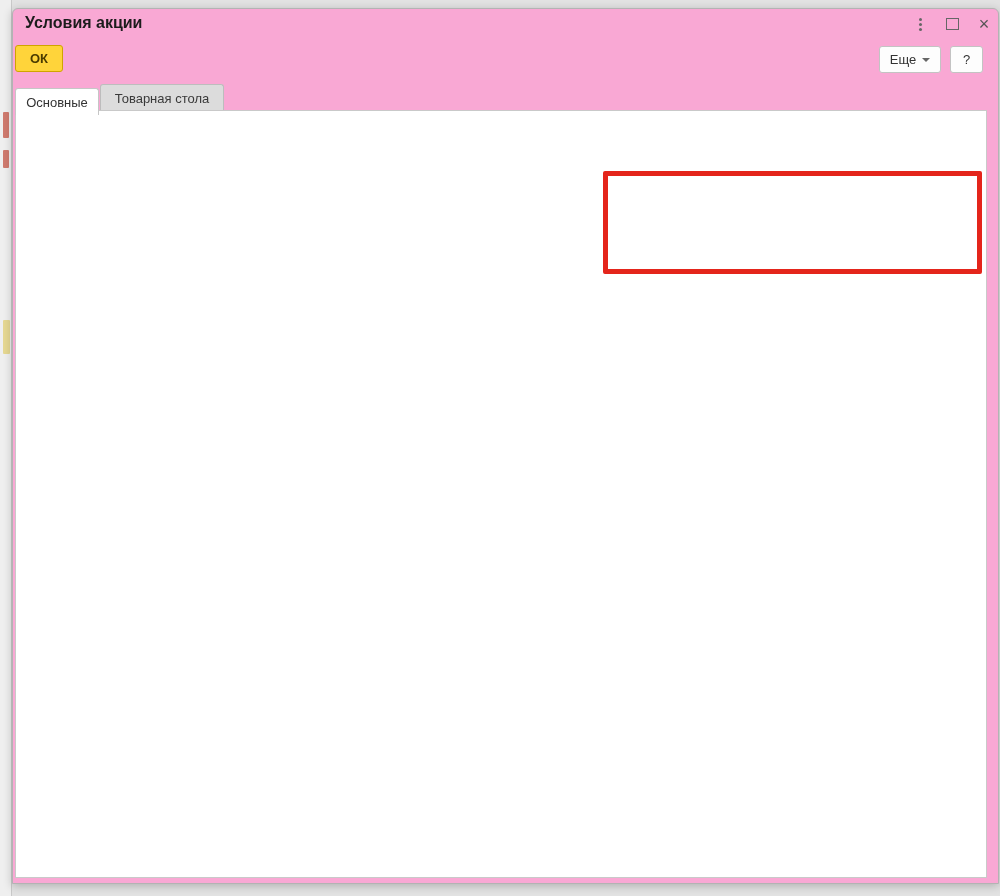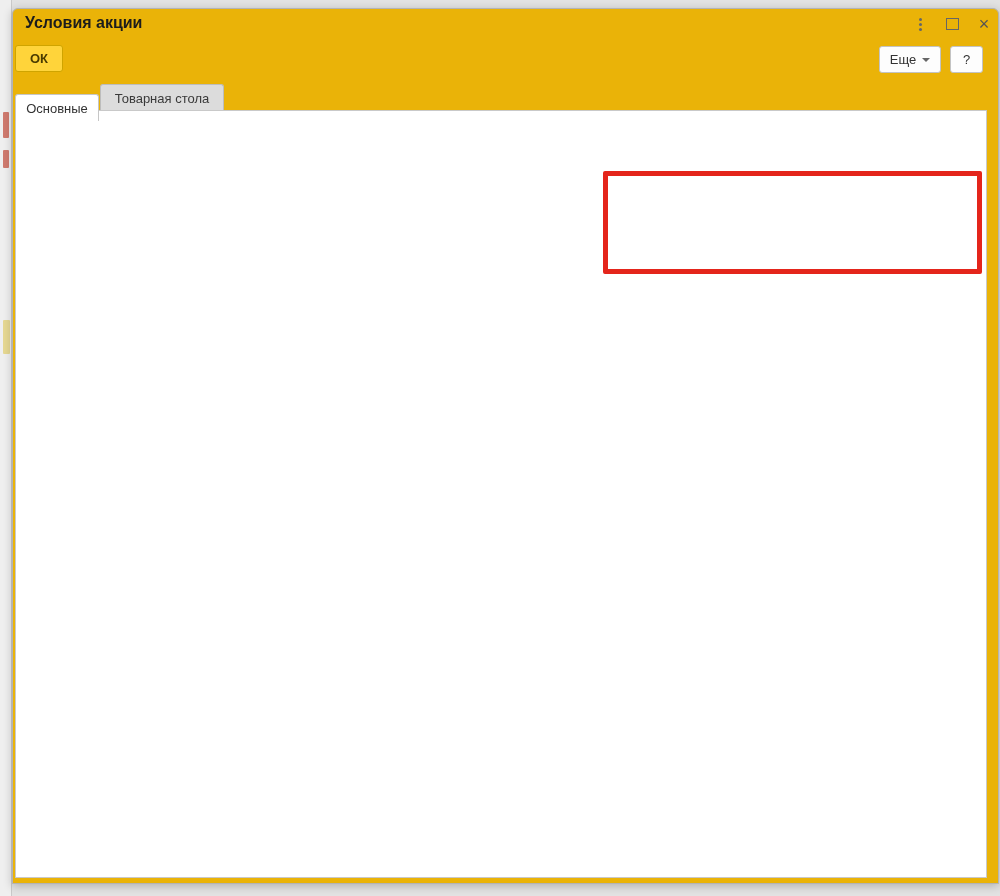--- a/index.html
+++ b/index.html
@@ -1,21 +1,21 @@
 <!DOCTYPE html>
 <html><head>
 <meta charset="utf-8">
 <style>
   html,body{margin:0;padding:0}
   body{width:1000px;height:896px;background:#e2e2e2;font-family:"Liberation Sans","DejaVu Sans",sans-serif;position:relative;overflow:hidden}
   .abs{position:absolute;box-sizing:border-box}
   .screen{position:absolute;left:0;top:0;width:1000px;height:896px}
   .strip{background:#efefef;border-right:1px solid #c9c9c9}
   .frag{position:absolute;border-radius:1px}
-  .window{background:#eab308;border:1px solid #b3b3b3;border-radius:6px 6px 0 0;box-shadow:0 2px 10px rgba(0,0,0,.22)}
+  .window{background:#f9a8d4;border:1px solid #b3b3b3;border-radius:6px 6px 0 0;box-shadow:0 2px 10px rgba(0,0,0,.22)}
   .wtitle{font-size:16px;font-weight:600;color:#1c1c1c;white-space:nowrap}
   .titlebar-ico{display:flex;align-items:center;justify-content:center;width:22px;height:20px;color:#555;cursor:default}
   .kebab{width:3px;height:3px;border-radius:50%;background:#666;box-shadow:0 5px 0 #666,0 10px 0 #666;margin-bottom:10px}
   .maxi{width:11px;height:10px;border:1.5px solid #666}
   .closex{font-size:18px;line-height:18px;color:#555}
   .btn{display:flex;align-items:center;justify-content:center;background:#fdfdfd;border:1px solid #c3c3c3;border-radius:3px;font-size:13px;color:#333;gap:6px}
   .btn-ok{background:#ffd43a;border:1px solid #cfa400;color:#4a3b00;font-weight:700;border-radius:3px;display:flex;align-items:center;justify-content:center;font-size:13px}
   .tab{display:flex;align-items:center;justify-content:center;font-size:13px;color:#333;border:1px solid #c6c6c6;border-bottom:none;border-radius:3px 3px 0 0}
   .tab.active{background:#fff;z-index:3}
   .tab.inactive{background:#dcdcdc;border-color:#bdbdbd;color:#3a3a3a}
@@ -82,21 +82,21 @@
         <span class="closex">×</span>
       </div>
 
     <button class="abs btn-ok" style="left:2px;top:36px;width:48px;height:27px">ОК</button>
     <button class="abs btn" style="left:866px;top:37px;width:62px;height:27px">
         <span>Еще</span>
         <i class="arrow"></i>
       </button>
     <button class="abs btn" style="left:937px;top:37px;width:33px;height:27px">?</button>
 
-    <div class="abs tab active" style="left:2px;top:85px;width:84px;height:27px">Основные</div>
+    <div class="abs tab active" style="left:2px;top:79px;width:84px;height:27px">Основные</div>
     <div class="abs tab inactive" style="left:87px;top:75px;width:124px;height:27px">Товарная стола</div>
 
     <div class="abs panel" style="left:2px;top:101px;width:972px;height:768px"></div>
   </div>
 
   <div class="abs lbl" style="left:26px;top:124px">Код:</div>
   <div class="abs fld gray rt" style="left:120px;top:118px;width:92px;height:25px">
       <span>2</span>
     </div>
   <button class="abs btn" style="left:217px;top:117px;width:82px;height:27px">Изменить</button>

